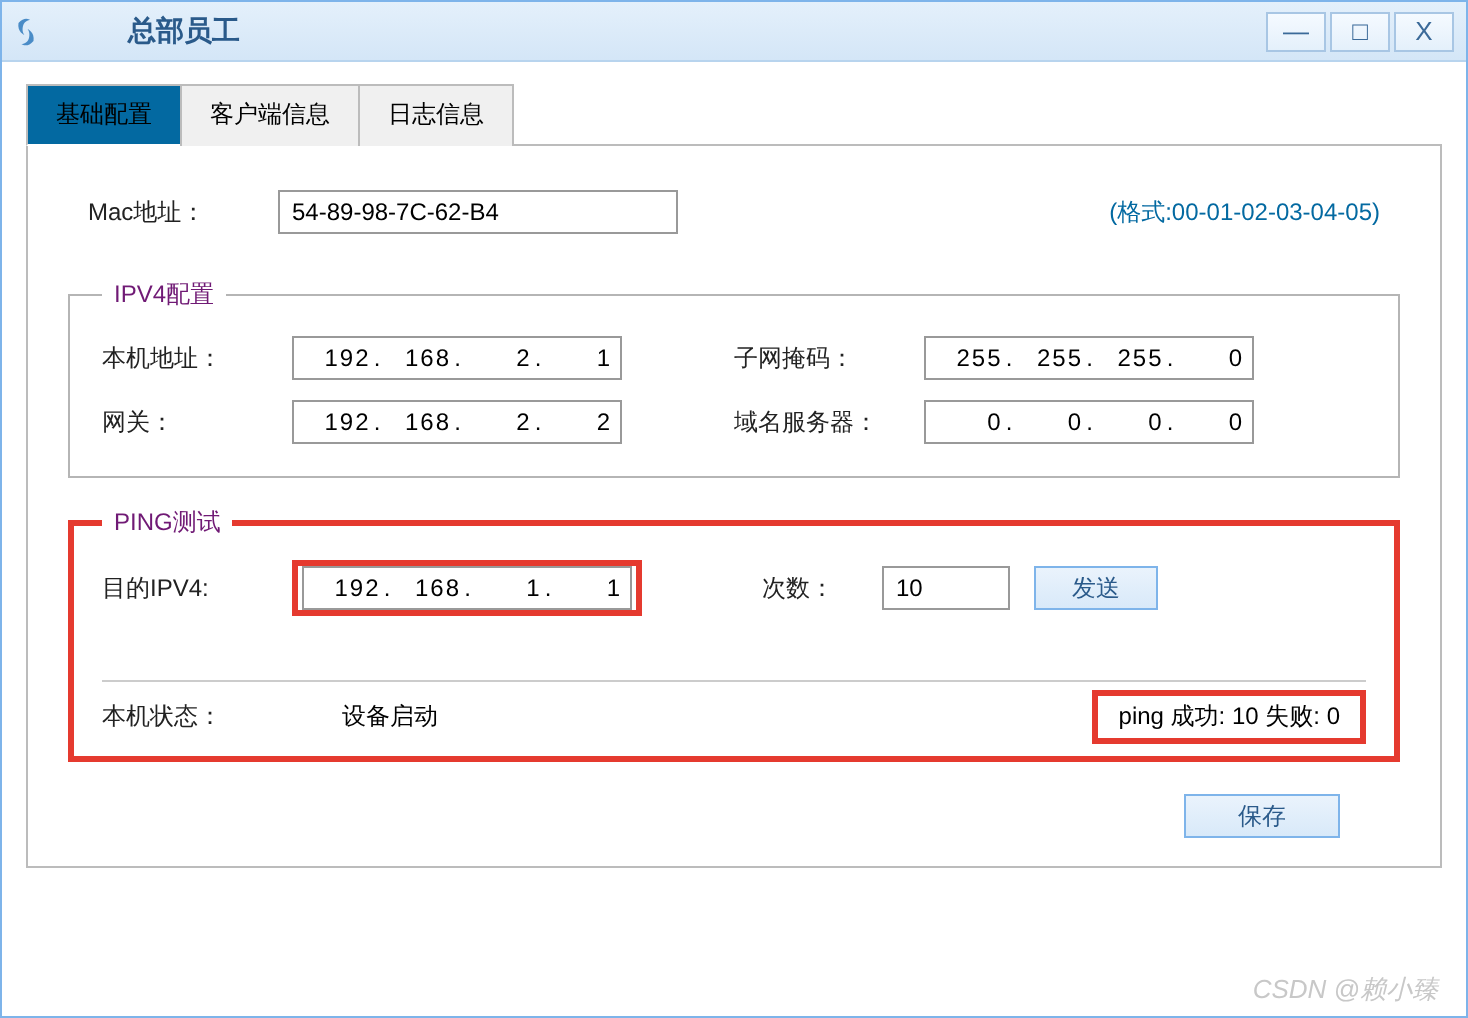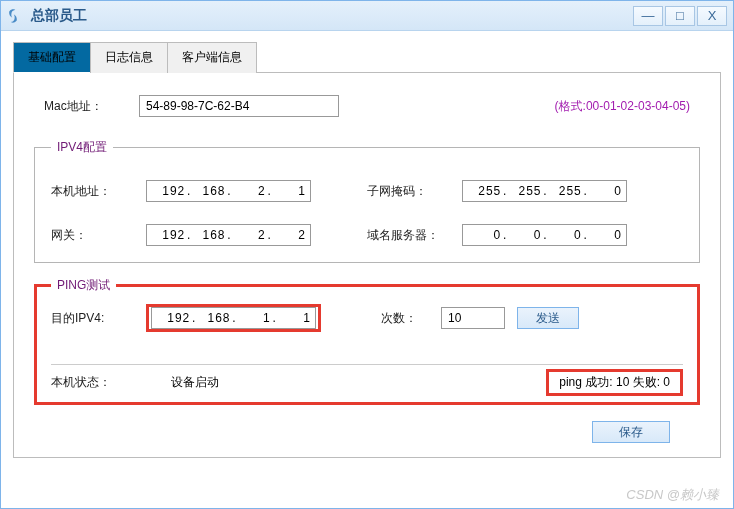--- a/index.html
+++ b/index.html
@@ -1,35 +1,35 @@
 <!DOCTYPE html>
 <html><head>
   <meta charset="utf-8">
   <style>
     * { box-sizing: border-box; margin: 0; padding: 0; font-family: "Microsoft YaHei", Arial, sans-serif; font-size: 12px; }
     body { background: #fff; width: 734px; height: 509px; overflow: hidden; }
     .window { width: 734px; height: 509px; border: 1px solid #7eb4ea; background: #fff; position: relative; }
-    .titlebar { height: 30px; background: linear-gradient(#e4f0fb,#d4e6f7); display: flex; align-items: center; padding: 0 6px; border-bottom: 1px solid #b8d4ee; }
+    .titlebar { height: 30px; background: linear-gradient(#e4f0fb,#d4e6f7); display: flex; align-items: center; padding: 0 6px; border-bottom: 1px solid #b8d4ee; gap: 33px; }
     .titlebar .ticon { width: 18px; height: 18px; margin-right: 6px; color: #4a8cc7; }
     .titlebar .title { color: #2a5a8a; font-size: 14px; font-weight: bold; flex: 1; }
     .winbtns { display: flex; gap: 2px; }
     .winbtn { width: 30px; height: 20px; border: 1px solid #a8c6e4; background: linear-gradient(#f5faff,#e4f0fb); display: flex; align-items: center; justify-content: center; color: #3b6a99; font-size: 13px; cursor: pointer; }
     .content { padding: 10px 12px; }
     .tabs { display: flex; border-bottom: 1px solid #bcbcbc; }
     .tab { padding: 6px 14px; border: 1px solid #bcbcbc; border-bottom: none; margin-right: -1px; background: #f0f0f0; cursor: pointer; position: relative; top: 1px; }
     .tab.active { background: #0369a1; border-bottom: 1px solid #fff; }
     .panel { border: 1px solid #bcbcbc; border-top: none; padding: 18px 20px 14px; }
     .row { display: flex; align-items: center; margin-bottom: 12px; }
     .lbl { width: 95px; color: #222; }
     .macinput { width: 200px; height: 22px; border: 1px solid #999; padding: 0 6px; }
-    .hint { margin-left: auto; color: #a21caf; }
+    .hint { margin-left: auto; color: #0369a1; }
     fieldset { border: 1px solid #b5b5b5; padding: 12px 16px 6px; margin-bottom: 14px; }
     legend { padding: 0 6px; color: #701a75; }
     .grid { display: flex; flex-wrap: wrap; }
-    .grid .row { width: 50%; margin-bottom: 10px; margin-top: 12px; }
+    .grid .row { width: 50%; margin-bottom: 10px; }
     .ipbox { width: 165px; height: 22px; border: 1px solid #999; display: flex; align-items: center; justify-content: space-around; font-family: monospace; letter-spacing: 1px; padding: 0 4px; }
     .ipbox span { text-align: right; flex: 1; }
     .ipbox .dot { flex: 0 0 6px; }
     .numinput { width: 64px; height: 22px; border: 1px solid #999; padding: 0 6px; }
     .btn { height: 22px; padding: 0 18px; border: 1px solid #7eb4ea; background: linear-gradient(#eaf3fc,#d8e9f9); color: #2a5a8a; cursor: pointer; margin-left: 12px; }
     .red-fs { border: 3px solid #e53a2f; padding: 10px 14px 2px; margin-bottom: 8px; }
     .red-fs legend { background: #fff; }
     .redbox { border: 3px solid #e53a2f; padding: 0 2px; display: inline-block; }
     .statusrow { display: flex; align-items: center; padding: 4px 0; border-top: 1px solid #ccc; margin-top: 32px; }
     .statusrow .lbl { width: 120px; }
@@ -50,22 +50,22 @@
     <div class="winbtns">
       <div class="winbtn">—</div>
       <div class="winbtn">□</div>
       <div class="winbtn">X</div>
     </div>
   </div>
 
   <div class="content">
     <div class="tabs">
       <div class="tab active">基础配置</div>
+      <div class="tab">客户端信息</div>
       <div class="tab">日志信息</div>
-      <div class="tab">客户端信息</div>
     </div>
 
     <div class="panel">
 
       <div class="row" style="padding: 4px 10px 10px;">
         <div class="lbl">Mac地址：</div>
         <input class="macinput" value="54-89-98-7C-62-B4" style="">
         <div class="hint">(格式:00-01-02-03-04-05)</div>
       </div>
 

